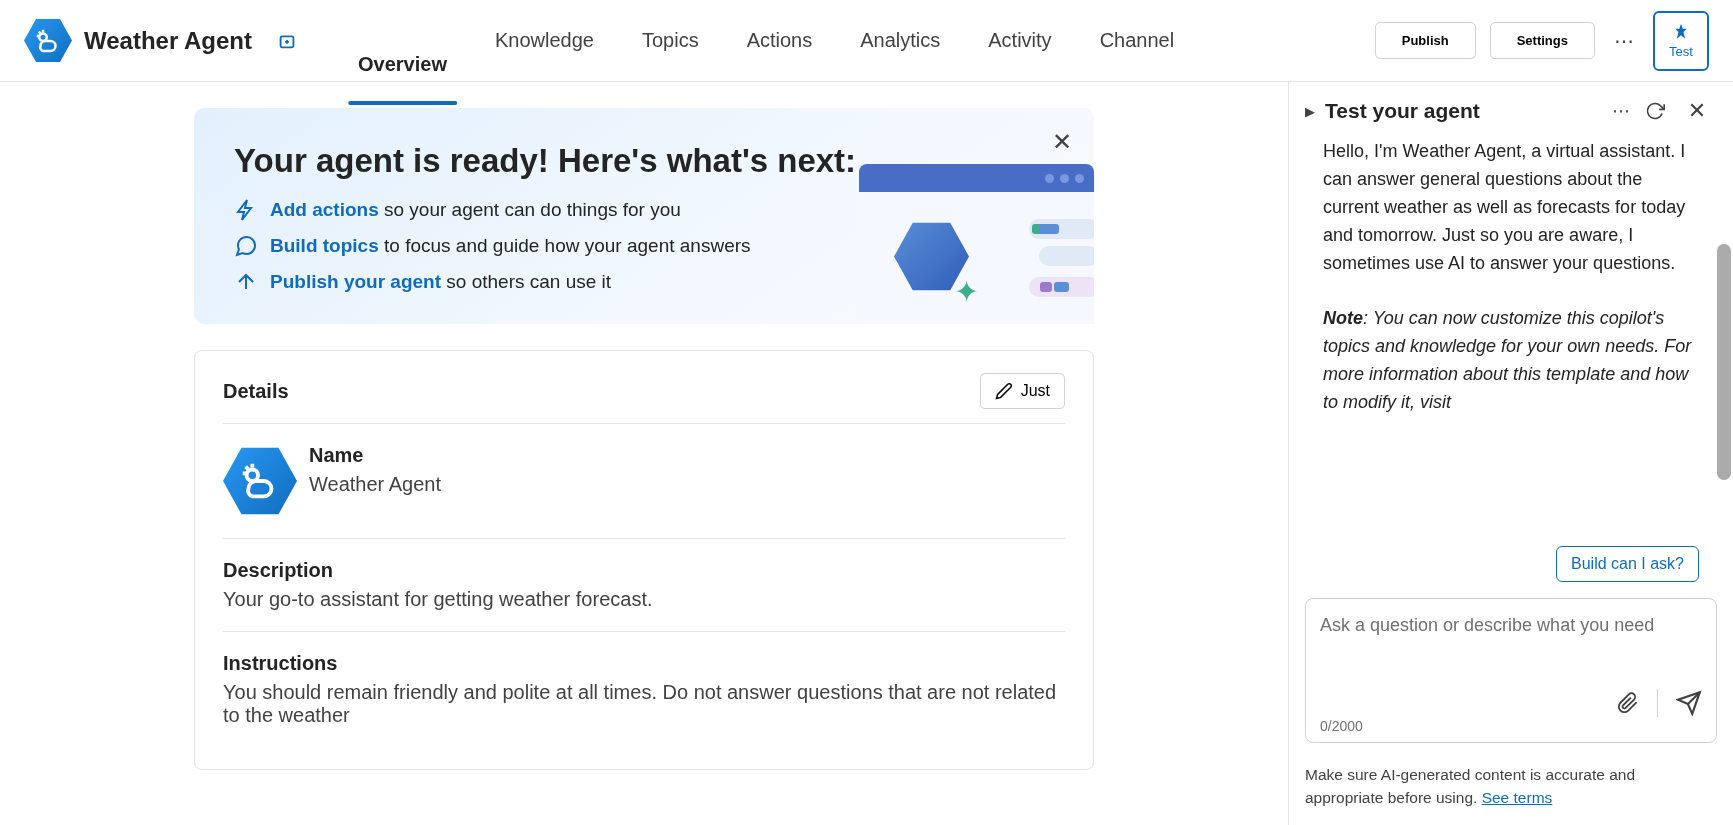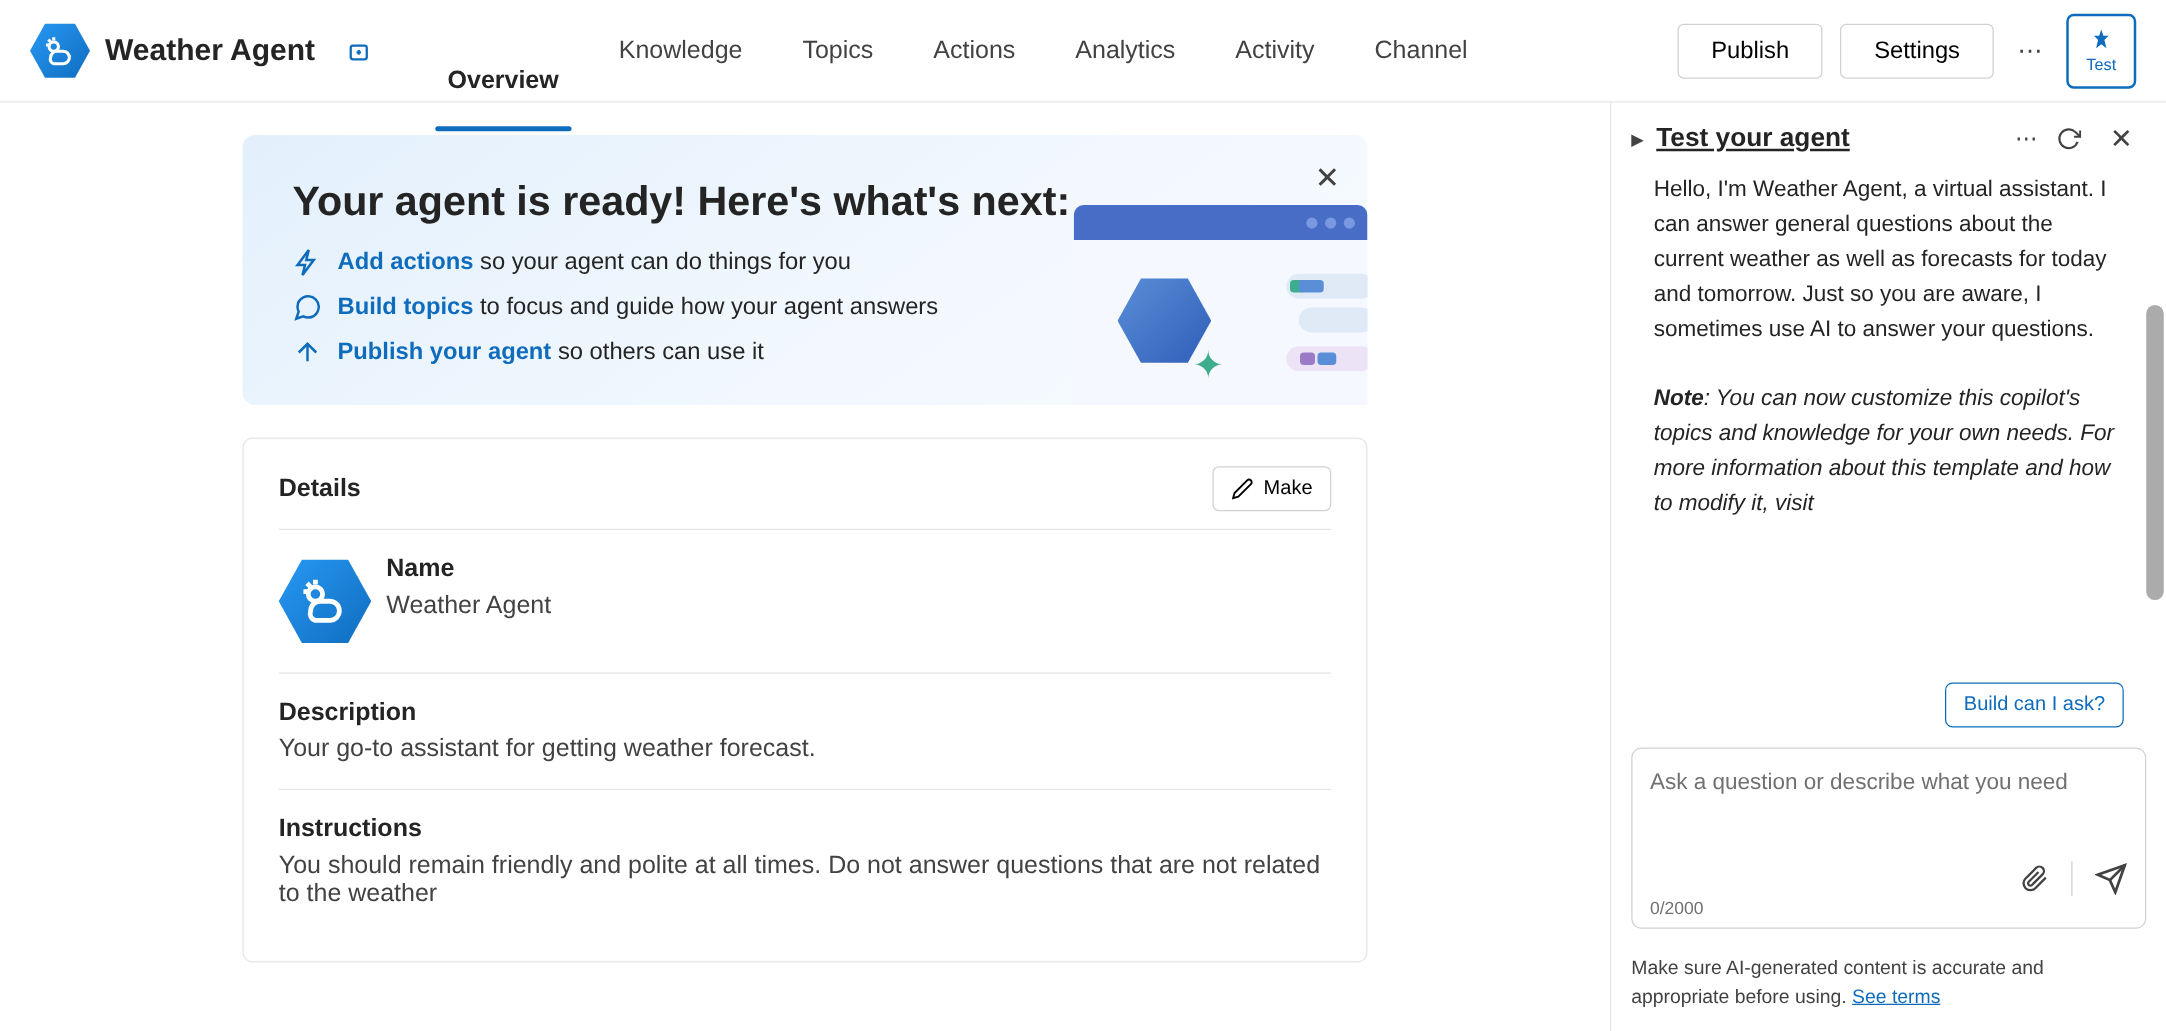--- a/index.html
+++ b/index.html
@@ -10,21 +10,21 @@
     .agent-icon { width: 48px; height: 48px; background: linear-gradient(135deg, #2899f5, #0f6cbd); border-radius: 12px; display: flex; align-items: center; justify-content: center; clip-path: polygon(25% 5%, 75% 5%, 100% 50%, 75% 95%, 25% 95%, 0 50%); }
     .agent-title { font-size: 24px; font-weight: 700; margin-right: 8px; }
     .small-edit-icon { width: 22px; height: 22px; color: #0f6cbd; margin-left: 4px; }
     
     .nav-tabs { display: flex; gap: 0; margin-left: 24px; height: 100%; align-items: center; }
     .nav-tab { font-size: 20px; padding: 0 24px; height: 100%; display: flex; align-items: center; cursor: pointer; position: relative; color: #424242; }
     .nav-tab.active { font-weight: 600; color: #242424; margin-top: 48px; }
     .nav-tab.active::after { content: ''; position: absolute; bottom: 0; left: 50%; transform: translateX(-50%); width: 80%; height: 4px; background: #0f6cbd; border-radius: 2px; }
     
     .header-right { margin-left: auto; display: flex; align-items: center; gap: 14px; }
-    .btn-outline { background: #fff; border: 1px solid #d1d1d1; border-radius: 5px; font-size: 19px; font-weight: 400; padding: 10px 26px; cursor: pointer; }
+    .btn-outline { background: #fff; border: 1px solid #d1d1d1; border-radius: 5px; font-size: 13px; font-weight: 700; padding: 10px 26px; cursor: pointer; }
     .overflow { font-size: 20px; cursor: pointer; color: #424242; width: 30px; text-align: center; }
     .test-btn { width: 56px; height: 60px; border: 2px solid #0f6cbd; border-radius: 6px; display: flex; flex-direction: column; align-items: center; justify-content: center; cursor: pointer; color: #0f6cbd; gap: 2px; }
     .test-btn svg { width: 20px; height: 20px; }
     .test-btn span { font-size: 13px; }
     
     
     .body-wrap { display: flex; height: calc(100% - 82px); }
     .main-pane { flex: 1; overflow-y: auto; padding: 26px 50px; display: flex; flex-direction: column; align-items: center; }
     
     .hero { width: 900px; background: linear-gradient(145deg, #e3f0fc 0%, #f2f8fe 60%, #f7fbff 100%); border-radius: 10px; padding: 34px 40px 30px 40px; position: relative; margin-bottom: 26px; }
@@ -64,21 +64,21 @@
     .detail-label { font-size: 20px; font-weight: 700; margin-bottom: 6px; }
     .detail-value { font-size: 20px; color: #424242; }
     
     
     .test-panel { width: 445px; border-left: 1px solid #e5e5e5; display: flex; flex-direction: column; padding: 0 16px; position: relative; }
     .scroll-track { position: absolute; right: 2px; top: 162px; bottom: 345px; width: 14px; background: #f0f0f0; border-radius: 7px; }
     .scroll-thumb { width: 100%; height: 100%; background: #ababab; border-radius: 7px; }
     
     .test-header { display: flex; align-items: center; gap: 10px; padding: 16px 6px 14px 0; }
     .chev { font-size: 13px; cursor: pointer; color: #424242; }
-    .test-header h3 { font-size: 21px; font-weight: 700; flex: 1; text-decoration: underline; }
+    .test-header h3 { font-size: 21px; font-weight: 700; flex: 1; }
     .icon-btn { cursor: pointer; font-size: 18px; color: #424242; width: 28px; text-align: center; }
     .icon-btn.lg { font-size: 22px; }
     
     .chat-scroll { flex: 1; padding: 0 18px 0 18px; overflow: hidden; }
     .bot-msg { font-size: 18px; line-height: 1.55; }
     .bot-msg .note-label { font-weight: 700; font-style: italic; }
     .bot-msg .note-text { font-style: italic; }
     
     .suggestion { align-self: flex-end; margin: 8px 18px 12px auto; border: 1px solid #0f6cbd; color: #0f6cbd; border-radius: 6px; padding: 8px 14px; font-size: 16px; display: inline-block; float: right; }
     .clear { clear: both; }
@@ -189,21 +189,21 @@
       </div>
     </div>
 
     <div class="details-card">
       <div class="card-header">
         <h2>Details</h2>
         <button class="edit-btn">
           <svg viewBox="0 0 24 24" width="18" height="18" fill="none" stroke="currentColor" stroke-width="2">
               <path d="M17 3a2.828 2.828 0 1 1 4 4L7.5 20.5 2 22l1.5-5.5L17 3z"></path>
             </svg>
-          <span>Make</span>
+          <span>Just</span>
         </button>
       </div>
       <div class="detail-row row-flex">
         <div class="detail-icon">
           <svg viewBox="0 0 24 24" width="46" height="46" fill="none" stroke="#fff" stroke-width="2">
             <circle cx="8" cy="9" r="3"></circle>
             <path d="M6 16a4 4 0 0 1 4-4h4a4 4 0 0 1 0 8H8a3 3 0 0 1-2-4z"></path>
             <path d="M8 3v2"></path>
               <path d="M3 8h2"></path>
               <path d="M4.5 4.5l1.4 1.4"></path>

